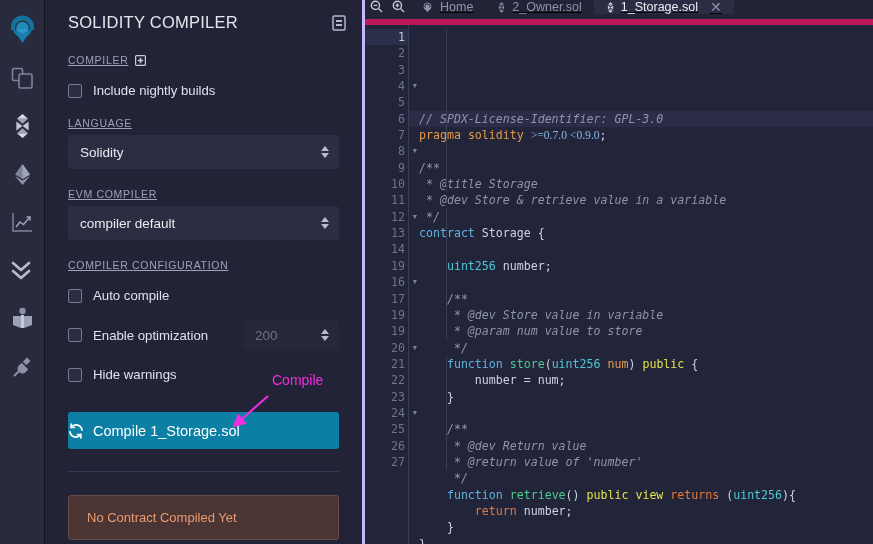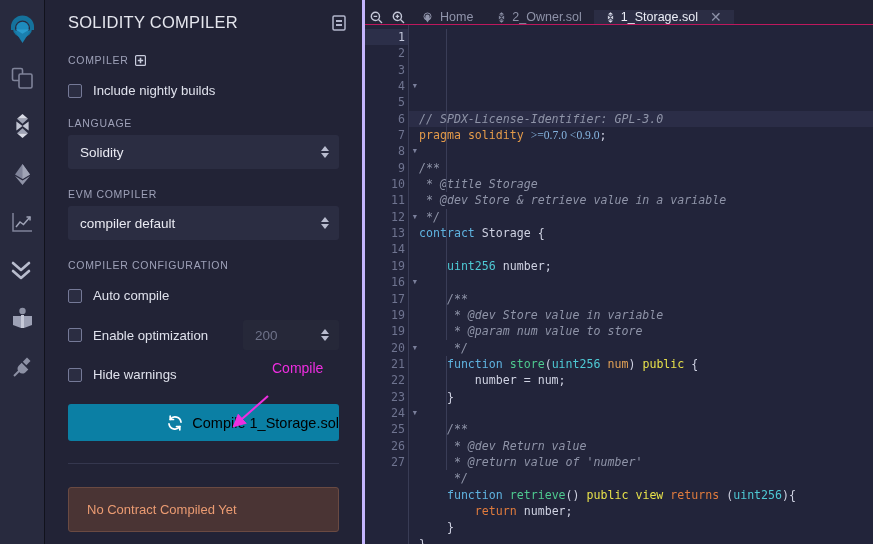--- a/index.html
+++ b/index.html
@@ -41,21 +41,21 @@
   .panel-title {
     color: #e5e6ee; font-size: 16.5px; letter-spacing: .25px;
     font-weight: 400; white-space: nowrap;
   }
   .panel-header-icon { color: #b3b6cc; display: flex; cursor: pointer; }
 
   .panel-body { padding: 0 23px; flex: 0 0 auto; }
 
   .field-label {
     color: #9ea1b8; font-size: 10.5px; letter-spacing: .7px;
-    margin: 22px 0 6px; display: flex; align-items: center; gap: 7px;
+    margin: 22px 0 6px; display: flex; align-items: center; gap: 7px; text-decoration: underline;
   }
   .field-label.tight { margin-top: 19px; }
   .plus-ico { color: #c9ccdd; display: inline-flex; cursor: pointer; }
 
   .select {
     position: relative; height: 34px; background: #2b2d42;
     border-radius: 3px; display: flex; align-items: center;
     padding: 0 26px 0 12px; color: #e9eaf2; font-size: 13.5px;
     cursor: pointer; user-select: none;
   }
@@ -73,40 +73,40 @@
 
   .optrow { display: flex; align-items: center; margin-top: 17px; gap: 11px; }
   .optrow .grow { flex: 1; display: flex; align-items: flex-start; gap: 11px; }
   .runs {
     position: relative; width: 96px; height: 30px; background: #262839;
     border-radius: 3px; display: flex; align-items: center;
     padding: 0 24px 0 12px; color: #6e7289; font-size: 13.5px;
   }
 
   .compile-btn {
-    margin-top: 22px; height: 37px; width: 100%;
+    margin-top: 30px; height: 37px; width: 100%;
     background: #0b7fa4; border: none; border-radius: 3px;
-    color: #000000; font-size: 14.5px;
-    display: flex; align-items: center; justify-content: flex-end; gap: 9px;
+    color: #ffffff; font-size: 14.5px;
+    display: flex; align-items: center; justify-content: flex-start; gap: 9px;
     cursor: pointer; font-family: inherit;
   }
 
   .panel-sep { border-top: 1px solid #35374e; margin-top: 22px; }
 
   .status-box {
     margin: 23px; padding: 14px 18px;
     background: #4a3434; border: 1px solid #6a4a42; border-radius: 3px;
     color: #eb9b72; font-size: 13px;
   }
 
   
   .editor { flex: 1; height: 544px; background: #22243a; position: relative; display: flex; flex-direction: column; }
   .tabbar {
-    height: 25px; background: #222336; display: flex; align-items: flex-end;
-    border-bottom: 1px solid #be185d; flex: 0 0 25px;
+    height: 25px; background: #222336; display: flex; align-items: flex-start;
+    border-bottom: 6px solid #be185d; flex: 0 0 25px; text-decoration: underline;
   }
   .tz { width: 22px; display: flex; align-items: center; justify-content: center; color: #c4c7d8; cursor: pointer; }
   .tab {
     display: flex; align-items: center; gap: 6px; padding: 0 12px;
     font-size: 12.5px; color: #8e92a8; cursor: pointer; white-space: nowrap;
   }
   .tab.home { color: #9094ab; }
   .tab.active { background: #2b2d44; color: #eceef7; }
   .tab .x { margin-left: 6px; color: #8d91a8; font-size: 14px; line-height: 1; }
 
@@ -134,21 +134,21 @@
   .c-typ  { color: #4ec9d4; }
   .c-fn   { color: #4ec98f; }
   .c-par  { color: #e0a055; }
   .c-mod  { color: #e6e04a; }
   .c-ret  { color: #e07b3d; }
   .c-pl   { color: #cfd2e2; }
 
   
   .anno { position: absolute; left: 0; top: 0; pointer-events: none; }
   .anno-label {
-    position: absolute; left: 272px; top: 360px;
+    position: absolute; left: 272px; top: 372px;
     color: #ee2ee0; font-size: 14px; font-family: "Liberation Sans", sans-serif; text-align: right;
   }
 </style>
 </head>
 <body>
 
 <div id="app">
 
   <div class="iconbar">
     <div class="slot">

